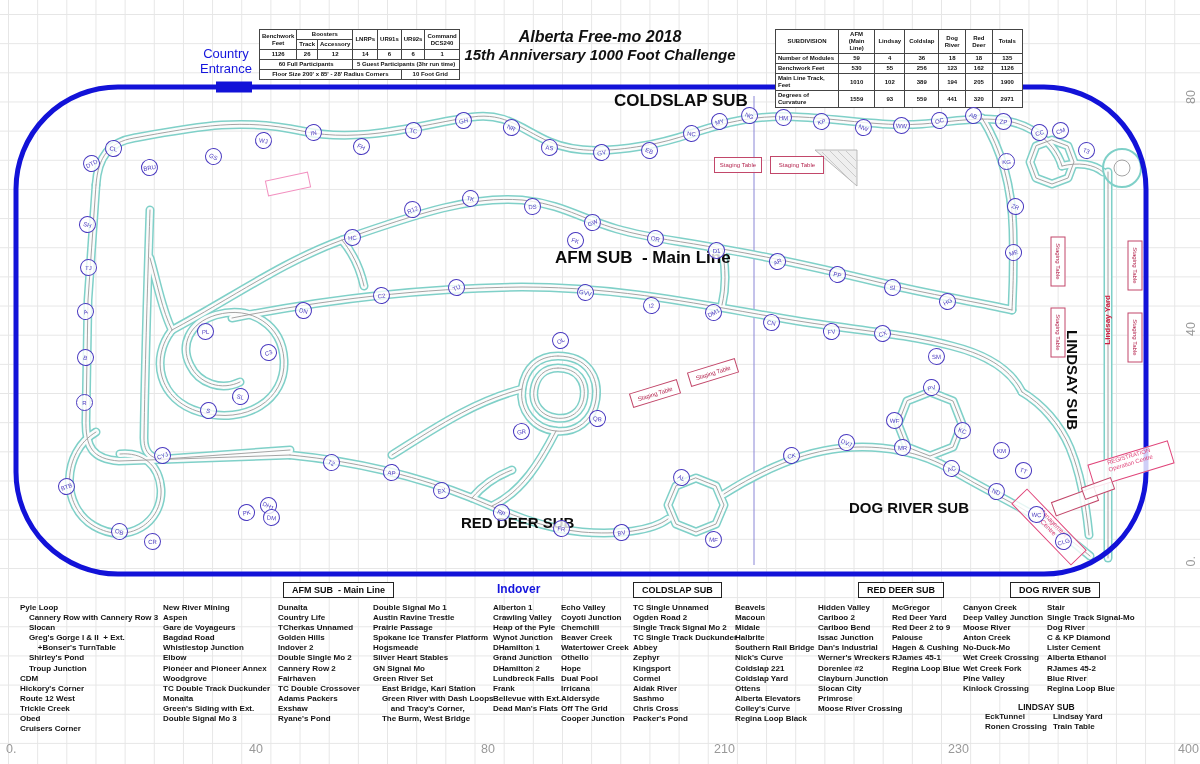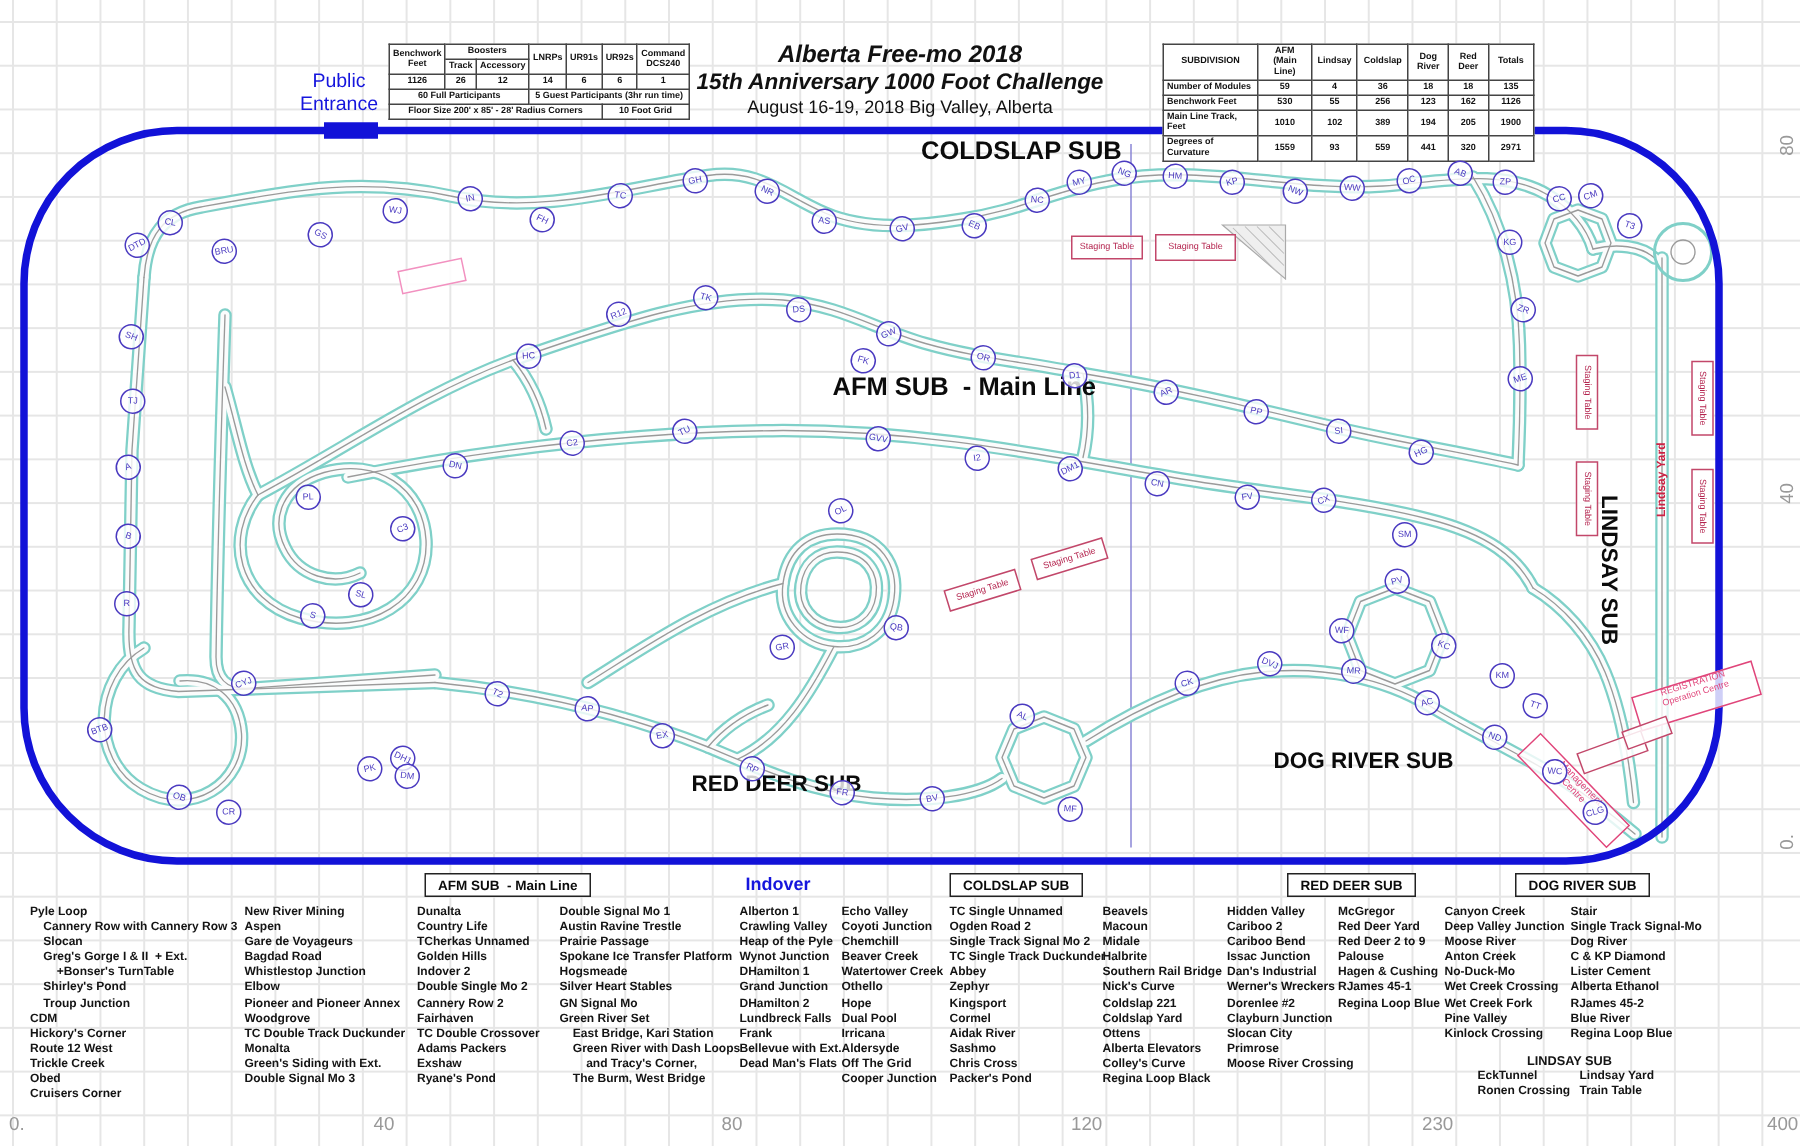--- a/index.html
+++ b/index.html
@@ -127,21 +127,20 @@
     <path d="M822,152 L852,182 M830,151 L856,177 M838,151 L856,169 M846,151 L856,161" stroke="#bbb" stroke-width="0.7"></path>
 
     <rect x="16" y="87" width="1130" height="487" rx="102" ry="102" fill="none" stroke="#1212d8" stroke-width="5"></rect>
 
     <line x1="216" y1="87" x2="252" y2="87" stroke="#1212d8" stroke-width="11"></line>
   </svg>
 
   <div class="abs" id="title-block">
     <div id="title1">Alberta Free-mo 2018</div>
     <div id="title2">15th Anniversary 1000 Foot Challenge</div>
-    <div id="title3">August 16-19, 2018    Big Valley, Alberta</div>
   </div>
 
   <table class="stats abs" id="left-table">
     <tbody>
         <tr>
       <th rowspan="2" style="width:38px">Benchwork
 Feet</th>
       <th colspan="2">Boosters</th>
       <th rowspan="2" style="width:22px">LNRPs</th>
       <th rowspan="2" style="width:22px">UR91s</th>
@@ -219,21 +218,21 @@
       <td>1559</td>
       <td>93</td>
       <td>559</td>
       <td>441</td>
       <td>320</td>
       <td>2971</td>
     </tr>
   </tbody>
     </table>
 
-  <div class="abs" id="public-entrance">Public
+  <div class="abs" id="public-entrance">Country
 Entrance</div>
   <div class="abs sub-label" id="lbl-coldslap">COLDSLAP SUB</div>
   <div class="abs sub-label" id="lbl-afm">AFM SUB  - Main Line</div>
   <div class="abs sub-label" id="lbl-reddeer">RED DEER SUB</div>
   <div class="abs sub-label" id="lbl-dogriver">DOG RIVER SUB</div>
   <div class="abs sub-label" id="lbl-lindsay">LINDSAY SUB</div>
   <div class="abs" id="lbl-lindsay-yard">Lindsay Yard</div>
   <div class="abs" id="registration-box">REGISTRATION
 Operation Centre</div>
   <div class="abs" id="management-box">Management
@@ -341,21 +340,21 @@
       <div class="badge" style="left: 1052px; top: 122px; transform: rotate(-19deg);">CM</div>
       <div class="badge" style="left: 1078px; top: 142px; transform: rotate(18deg);">T3</div>
       <div class="badge" style="left: 928px; top: 348px; transform: rotate(-1deg);">SM</div>
       <div class="badge" style="left: 874px; top: 325px; transform: rotate(-20deg);">CX</div>
       <div class="badge" style="left: 567px; top: 232px; transform: rotate(17deg);">FK</div>
     </div>
 
   <div class="abs axis" style="left:6px;top:742px">0.</div>
   <div class="abs axis" style="left:249px;top:742px">40</div>
   <div class="abs axis" style="left:481px;top:742px">80</div>
-  <div class="abs axis" style="left:714px;top:742px">120</div>
+  <div class="abs axis" style="left:714px;top:742px">210</div>
   <div class="abs axis" style="left:948px;top:742px">230</div>
   <div class="abs axis" style="left:1178px;top:742px">400</div>
   <div class="abs axis axis-v" style="left:1184px;top:90px">80</div>
   <div class="abs axis axis-v" style="left:1184px;top:322px">40</div>
   <div class="abs axis axis-v" style="left:1184px;top:556px">0.</div>
 
   <div class="lg-head" style="left:283px;top:582px">AFM SUB  - Main Line</div>
   <div class="abs" id="lg-stands" style="left:497px;top:582px">Indover</div>
   <div class="lg-head" style="left:633px;top:582px">COLDSLAP SUB</div>
   <div class="lg-head" style="left:858px;top:582px">RED DEER SUB</div>

